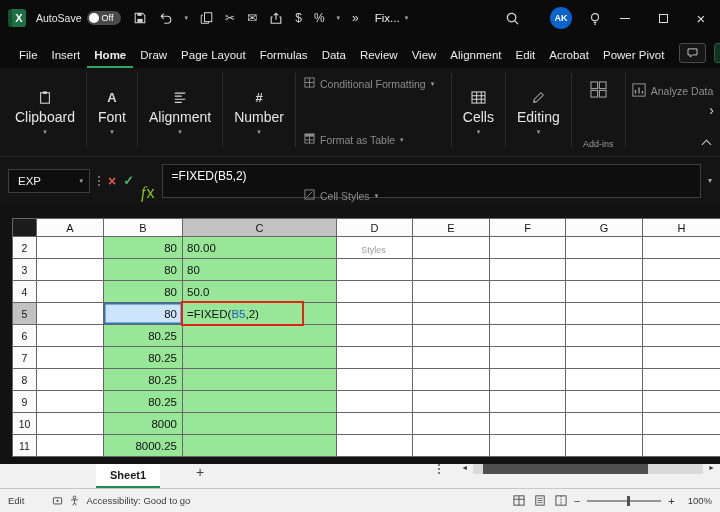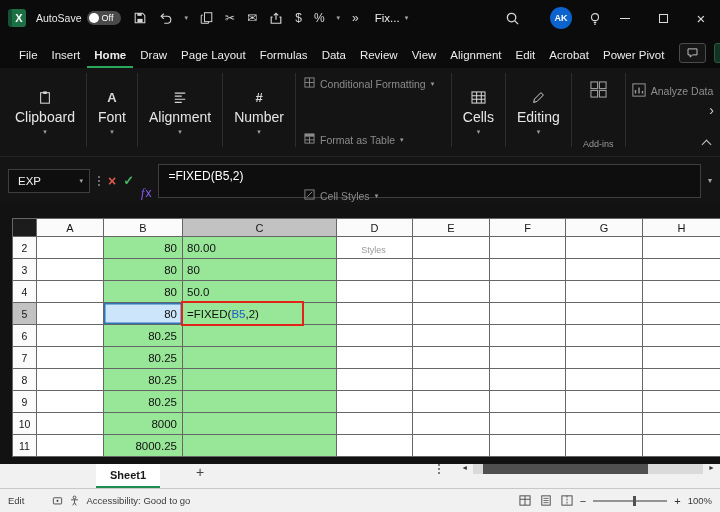--- a/index.html
+++ b/index.html
@@ -53,21 +53,21 @@
   .chevup { position:absolute; right:10px; bottom:8px; width:7px; height:7px; border-left:1.6px solid #c9c9c9; border-top:1.6px solid #c9c9c9; transform:rotate(45deg); }
 
   
   .fbar { height:48px; background:#141414; display:flex; align-items:center; padding:12px 8px; gap:7px; flex:none; border-top:1px solid #232323; }
   .namebox { width:82px; height:24px; background:#0e0e0e; border:1px solid #3f3f3f; display:flex; align-items:center; padding:0 6px 0 9px; color:#f0f0f0; font-size:11.5px; }
   .namebox .chevtxt { margin-left:auto; }
   .vdots { display:flex; flex-direction:column; gap:2px; padding:0 1px; }
   .vdots i { width:2px; height:2px; background:#8a8a8a; border-radius:50%; }
   .fb-x { color:#e0584a; font-size:14px; font-weight:bold; }
   .fb-check { color:#49b35f; font-size:13px; font-weight:bold; }
-  .fb-fx { color:#8b5cf6; font-size:12px;margin-top:25px; }
+  .fb-fx { color:#84cc16; font-size:16px;margin-top:25px; }
   .fb-fx i { font-family:"Liberation Serif", serif; font-style:italic; margin-right:1px; }
   .fb-input { flex:1; height:34px; background:#0e0e0e; border:1px solid #3f3f3f; color:#fff; font-size:12px; padding:4px 9px; }
   .fb-expand { color:#a8a8a8; font-size:8px; }
 
   
   .sheet-area { height:260px; background:#121212; padding:14px 0 0 12px; flex:none; overflow:hidden; }
   .grid { width:709px; border-top:1px solid #666; border-left:1px solid #666; background:#fff; }
   .g-hrow { height:18px; display:flex; }
   .corner { width:24px; flex:none; background:#1c1c1c; border-right:1px solid #666; border-bottom:1px solid #666; }
   .col-h { flex:none; display:flex; align-items:center; justify-content:center; font-size:11px; color:#161616; background:#fbfbfb; border-right:1px solid #666; border-bottom:1px solid #666; }
@@ -96,21 +96,21 @@
   .hthumb { position:absolute; left:10px; top:0; width:165px; height:10px; background:#505050; }
 
   
   .statusbar { height:24px; background:#f1f1f1; border-top:1px solid #c8c8c8; display:flex; align-items:center; font-size:9.5px; color:#3a3a3a; padding:0 8px; flex:none; }
   .sb-mode { margin-right:28px; }
   .sb-ic { display:flex; align-items:center; margin-right:6px; }
   .sb-view { display:flex; align-items:center; margin-left:9px; }
   .zoom-out, .zoom-in { font-size:11px; color:#333; margin:0 7px; }
   .ztrack { width:74px; height:2px; background:#949494; position:relative; }
   .zthumb { position:absolute; left:40px; top:-4px; width:3px; height:10px; background:#505050; }
-  .zoom-pct { }
+  .zoom-pct { margin-left:6px; }
 </style>
 </head>
 <body>
 
 <div class="app">
 
   <div class="titlebar">
     <div class="xl-logo">X</div>
     <div class="autosave">
       <span>AutoSave</span>

